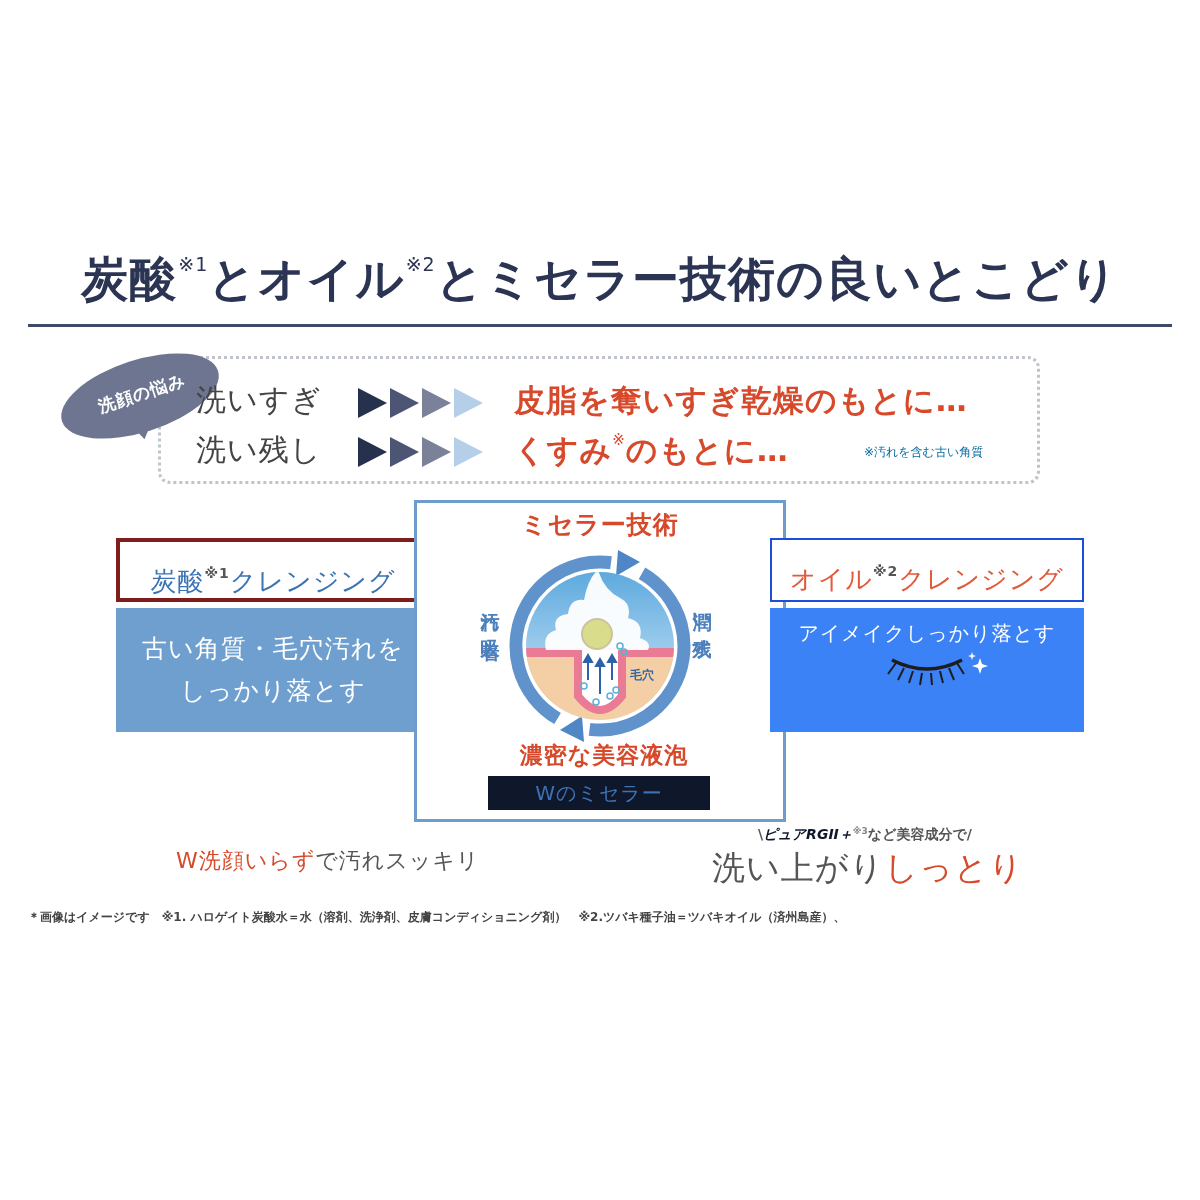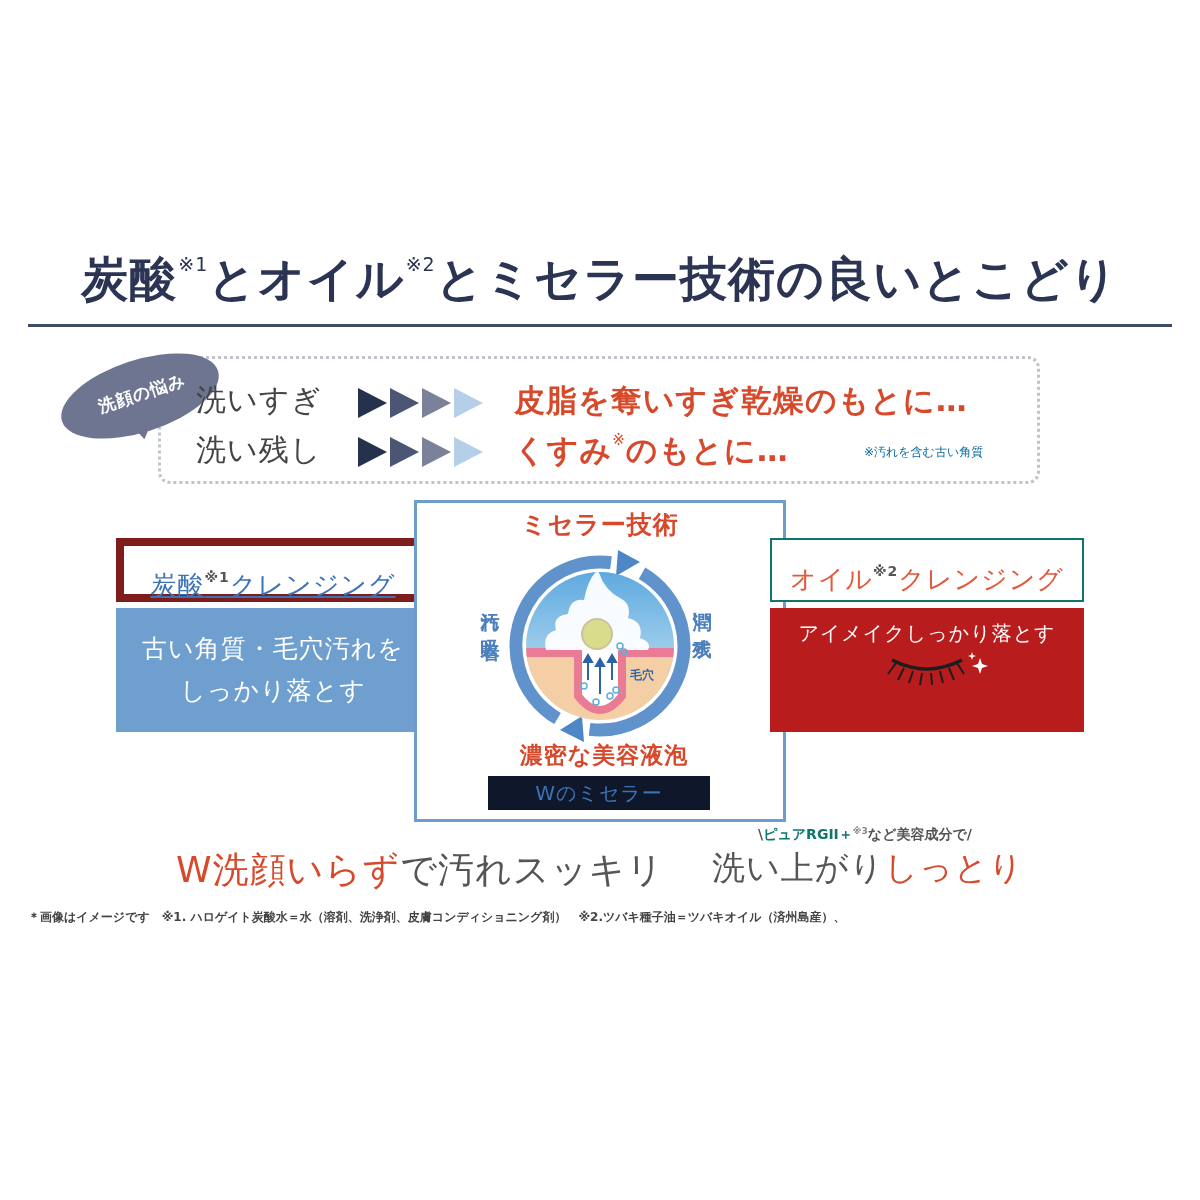--- a/index.html
+++ b/index.html
@@ -65,35 +65,35 @@
     .vert-text { writing-mode: vertical-rl; font-size: 19px; font-weight: bold; color: #4c80bd; letter-spacing: 2px; }
     .vt-left { left: 478px; top: 598px; }
     .vt-right { left: 690px; top: 598px; }
 
     
     .card-head {
       width: 314px; height: 64px; text-align: center; line-height: 62px;
       font-size: 26px; background: #fff; letter-spacing: 1px; white-space: nowrap;
     }
     .card-head sup { font-size: 14px; vertical-align: 12px; font-weight: bold; color: #555; }
-    .left-head { left: 116px; top: 538px; border: 8px solid #7f1d1d; color: #3c73b5; text-decoration: underline; }
-    .right-head { left: 770px; top: 538px; border: 2px solid #0f766e; color: #e05a3c; }
+    .left-head { left: 116px; top: 538px; border: 4px solid #7f1d1d; color: #3c73b5; }
+    .right-head { left: 770px; top: 538px; border: 2px solid #1d4ed8; color: #e05a3c; }
     .card-body { width: 314px; height: 124px; color: #fff; text-align: center; }
     .left-body { left: 116px; top: 608px; background: #6e9fcf; font-size: 25px; line-height: 42px; padding-top: 20px; letter-spacing: 1px; }
-    .right-body { left: 770px; top: 608px; background: #b91c1c; font-size: 20px; padding-top: 10px; letter-spacing: 1px; }
+    .right-body { left: 770px; top: 608px; background: #3b82f6; font-size: 20px; padding-top: 10px; letter-spacing: 1px; }
     .right-body .line { display: block; height: 30px; line-height: 30px; }
     .lash { display: block; height: 44px; position: relative; }
 
     
-    .tagline-left { left: 176px; top: 846px; font-size: 36px; color: #555; white-space: nowrap; letter-spacing: 1px; text-align: right; }
+    .tagline-left { left: 176px; top: 846px; font-size: 22px; color: #555; white-space: nowrap; letter-spacing: 1px; text-align: right; }
     .tagline-left .hl { color: #d7492b; }
     .tagline-right { left: 712px; top: 846px; font-size: 33px; color: #555; white-space: nowrap; letter-spacing: 1px; }
     .tagline-right .hl { color: #d7492b; }
     .tagline-note { left: 758px; top: 826px; font-size: 14px; color: #555; white-space: nowrap; font-weight: bold; }
-    .tagline-note .hl { color: #0f766e; }
+    .tagline-note .hl { color: #0f172a; font-style: italic; }
     .tagline-note sup { font-size: 9px; color: #888; vertical-align: 5px; }
 
     
     .footnotes { left: 28px; top: 908px; width: 1150px; font-size: 12px; line-height: 19px; color: #444; font-weight: bold; white-space: nowrap; }
   </style>
 </head>
 <body>
 
 <div class="abs headline">
   <span>炭酸</span><sup>※1</sup><span>とオイル</span><sup>※2</sup><span>とミセラー技術の良いとこどり</span>

